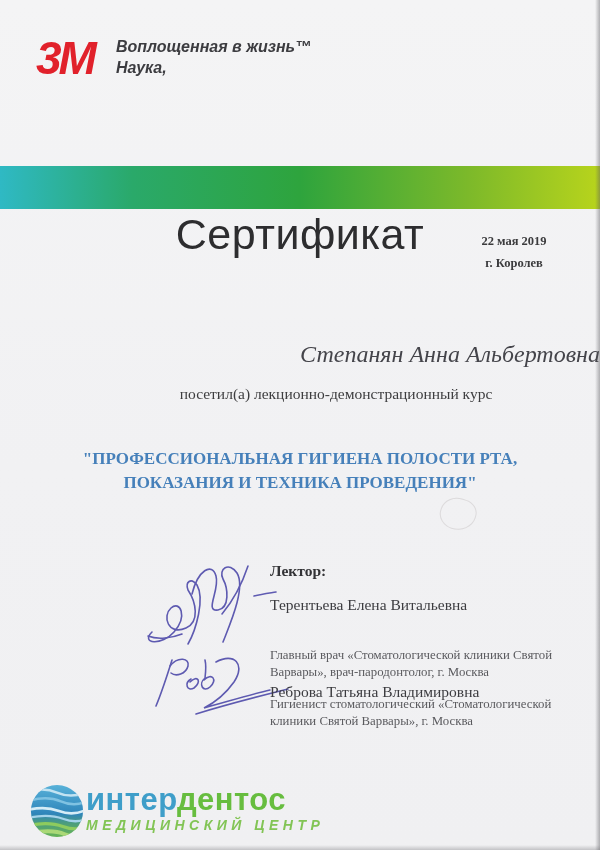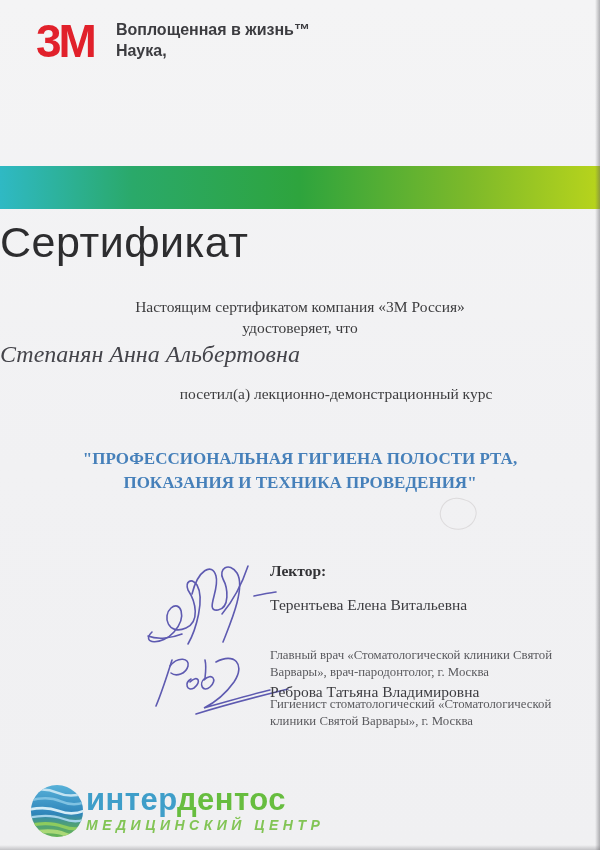--- a/index.html
+++ b/index.html
@@ -16,21 +16,21 @@
   
   .edge-right {
     position: absolute; top: 0; right: 0; width: 5px; height: 100%;
     background: linear-gradient(90deg, rgba(0,0,0,0) 0%, rgba(90,90,95,0.45) 100%);
   }
   .edge-bottom {
     position: absolute; left: 0; bottom: 0; width: 100%; height: 5px;
     background: linear-gradient(180deg, rgba(0,0,0,0) 0%, rgba(90,90,95,0.30) 100%);
   }
   
-  .brand { position: absolute; left: 36px; top: 15px; display: flex; align-items: flex-end; }
+  .brand { position: absolute; left: 36px; top: 32px; display: flex; align-items: flex-end; font-style: italic; }
   .brand-mark {
     font-family: "Liberation Sans", sans-serif;
     font-weight: bold;
     font-size: 46px;
     line-height: 40px;
     letter-spacing: -3px;
     margin-top: 6px;
   }
   .brand-tagline {
     margin-left: 22px;
@@ -40,21 +40,22 @@
     line-height: 21px;
     color: #3c3c40;
     padding-top: 3px;
   }
   
   .gradient-bar {
     position: absolute; left: 0; top: 166px; width: 100%; height: 43px;
   }
   
   .cert-title {
-    position: absolute; left: 0; top: 218px; width: 600px;
+    position: absolute; left: 0; top: 210px; width: 600px;
+    text-align: center;
     font-family: "Liberation Sans", sans-serif;
     font-size: 43px;
     letter-spacing: 0.5px;
     color: #2d2d2f;
   }
   .date-block {
     position: absolute; right: 26px; top: 230px; width: 120px;
     text-align: center;
     font-weight: bold;
     font-size: 12.5px;
@@ -64,21 +65,21 @@
   
   .intro {
     position: absolute; left: 0; top: 296px; width: 600px;
     text-align: center;
     font-size: 15.5px;
     line-height: 21px;
     color: #3d3d3f;
   }
   .recipient {
     position: absolute; left: 0; top: 341px; width: 600px;
-    text-align: left;
+    text-align: right;
     font-style: italic;
     font-size: 24px;
     color: #44444a;
   }
   .attended {
     position: absolute; left: 0; top: 385px; width: 600px;
     text-align: center;
     font-size: 15.5px;
     color: #3d3d3f;
     margin-left: 36px;
@@ -139,25 +140,25 @@
     <div class="brand-mark" style="color:#e1212b">3M</div>
     <div class="brand-tagline">
       <div>Воплощенная в жизнь™</div>
       <div>Наука,</div>
     </div>
   </div>
 
   <div class="gradient-bar" style="background: linear-gradient(90deg, #2fb9c4 0%, #2aa96a 22%, #2ea43d 50%, #7cb92a 78%, #b8d41c 100%);"></div>
 
   <div class="cert-title">Сертификат</div>
-
-  <div class="intro">
-    <div>Настоящим сертификатом компания «3М Россия»</div>
-    <div>удостоверяет, что</div>
-  </div>
+  <div class="date-block">
+    <div>22 мая 2019</div>
+    <div>г. Королев</div>
+  </div>
+
 
   <div class="recipient">Степанян Анна Альбертовна</div>
 
   <div class="attended">посетил(а) лекционно-демонстрационный курс</div>
 
   <div class="course" style="color:#4680ba">
     <div>"ПРОФЕССИОНАЛЬНАЯ ГИГИЕНА ПОЛОСТИ РТА,</div>
     <div>ПОКАЗАНИЯ И ТЕХНИКА ПРОВЕДЕНИЯ"</div>
   </div>
 

